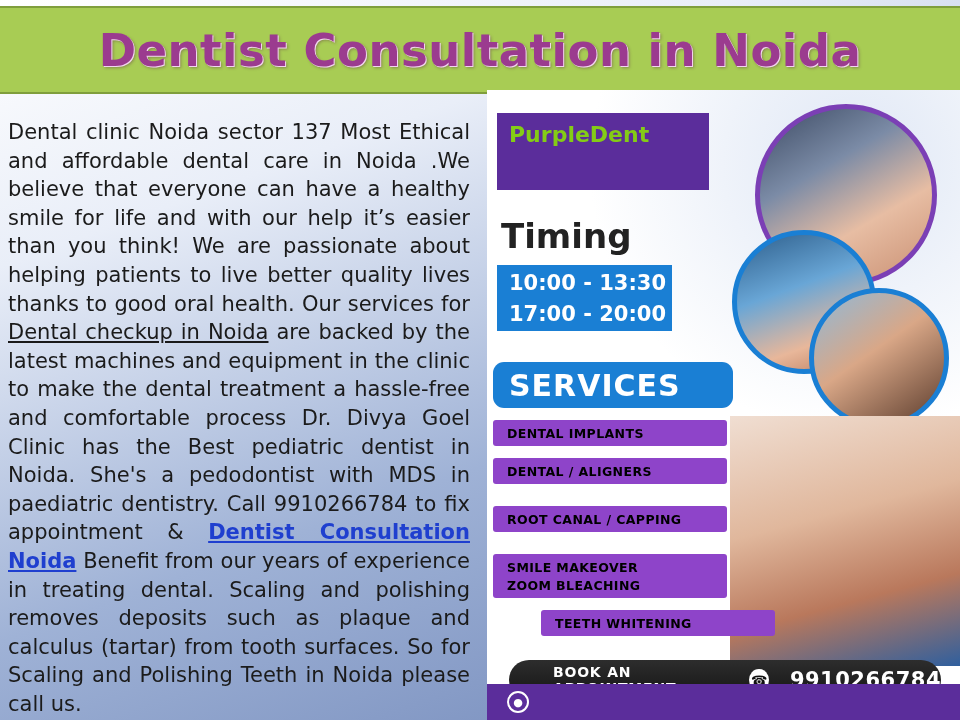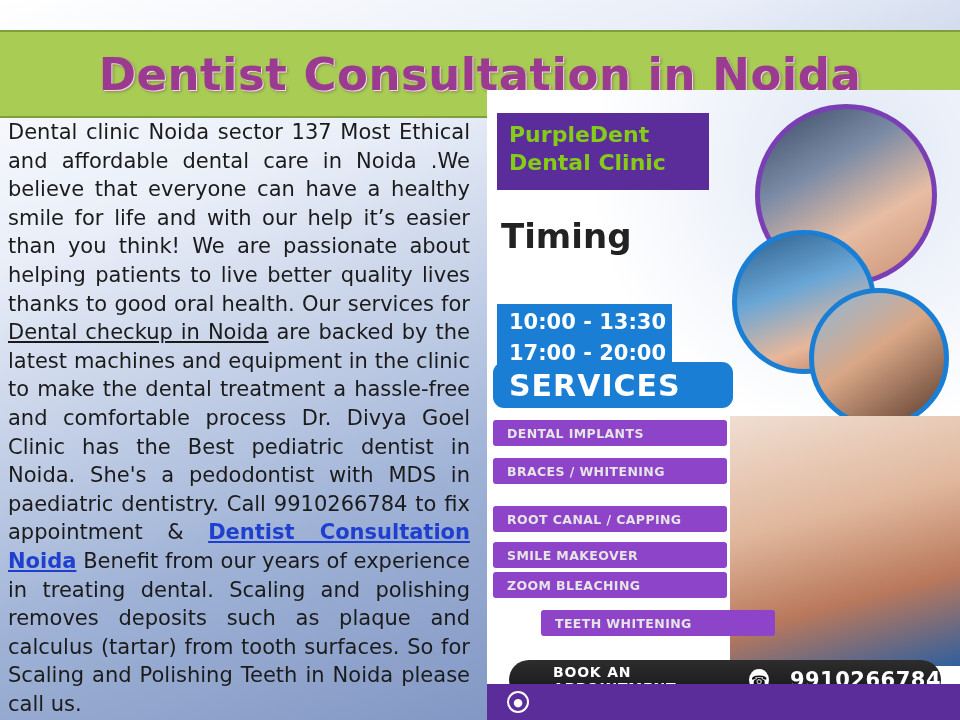--- a/index.html
+++ b/index.html
@@ -25,21 +25,20 @@
     left: 0;
     top: 6px;
     width: 960px;
     height: 84px;
     background: #a8cc54;
     border-top: 2px solid #7f9e3c;
     border-bottom: 2px solid #7f9e3c;
     display: flex;
     align-items: center;
     justify-content: center;
-    margin-top: 24px;
   }
   .title-text {
     font-family: "DejaVu Sans", sans-serif;
     font-weight: bold;
     font-size: 45px;
     letter-spacing: 0.5px;
     color: #9b3b8f;
     text-shadow: 1px 1px 0 #f2d6ef, 2px 2px 3px rgba(80,20,70,0.35);
     white-space: nowrap;
   }
@@ -112,21 +111,20 @@
     width: 175px;
     height: 66px;
     background: #1a7fd4;
     color: #ffffff;
     font-size: 21px;
     font-weight: bold;
     line-height: 31px;
     padding: 3px 0 0 12px;
     box-sizing: border-box;
     font-family: "DejaVu Sans", sans-serif;
-    margin-top: 39px;
   }
   .services-bar {
     position: absolute;
     left: 6px;
     top: 272px;
     width: 240px;
     height: 46px;
     background: #1a7fd4;
     border-radius: 11px;
     color: #ffffff;
@@ -139,21 +137,21 @@
     box-sizing: border-box;
     font-family: "DejaVu Sans", sans-serif;
   }
   .service-item {
     position: absolute;
     left: 6px;
     width: 234px;
     height: 26px;
     background: #8e44c9;
     border-radius: 3px;
-    color: #e5e5e5;
+    color: #000000;
     font-size: 12.5px;
     font-weight: bold;
     letter-spacing: 0.4px;
     display: flex;
     align-items: center;
     padding-left: 14px;
     box-sizing: border-box;
     font-family: "DejaVu Sans", sans-serif;
   }
   
@@ -280,35 +278,34 @@
   <div class="flyer">
     <div class="flyer-bg"></div>
 
     <div class="photo circle-1"></div>
     <div class="photo circle-2"></div>
     <div class="photo circle-3"></div>
     <div class="photo big-photo"></div>
 
     <div class="clinic-name">
       <div>PurpleDent</div>
-      <div>Dental Clinic</div>
     </div>
 
     <div class="timing-label">Timing</div>
     <div class="timing-box">
       <div>10:00 - 13:30</div>
       <div>17:00 - 20:00</div>
     </div>
 
     <div class="services-bar">SERVICES</div>
 
     <div class="service-item" style="top:330px;">DENTAL IMPLANTS</div>
-    <div class="service-item" style="top:368px;">BRACES / WHITENING</div>
+    <div class="service-item" style="top:368px;">DENTAL / ALIGNERS</div>
     <div class="service-item" style="top:416px;">ROOT CANAL /  CAPPING</div>
-    <div class="service-item" style="top:452px;">SMILE MAKEOVER</div>
+    <div class="service-item" style="top:464px;">SMILE MAKEOVER</div>
     <div class="service-item" style="top:482px;">ZOOM BLEACHING</div>
     <div class="service-item" style="top:520px;margin-left:48px;">TEETH WHITENING</div>
 
     <div class="appointment-bar">
       <span class="appointment-text">BOOK AN APPOINTMENT</span>
       <span class="phone-icon">☎</span>
       <span class="appointment-phone">9910266784</span>
     </div>
 
     <div class="address-bar">

